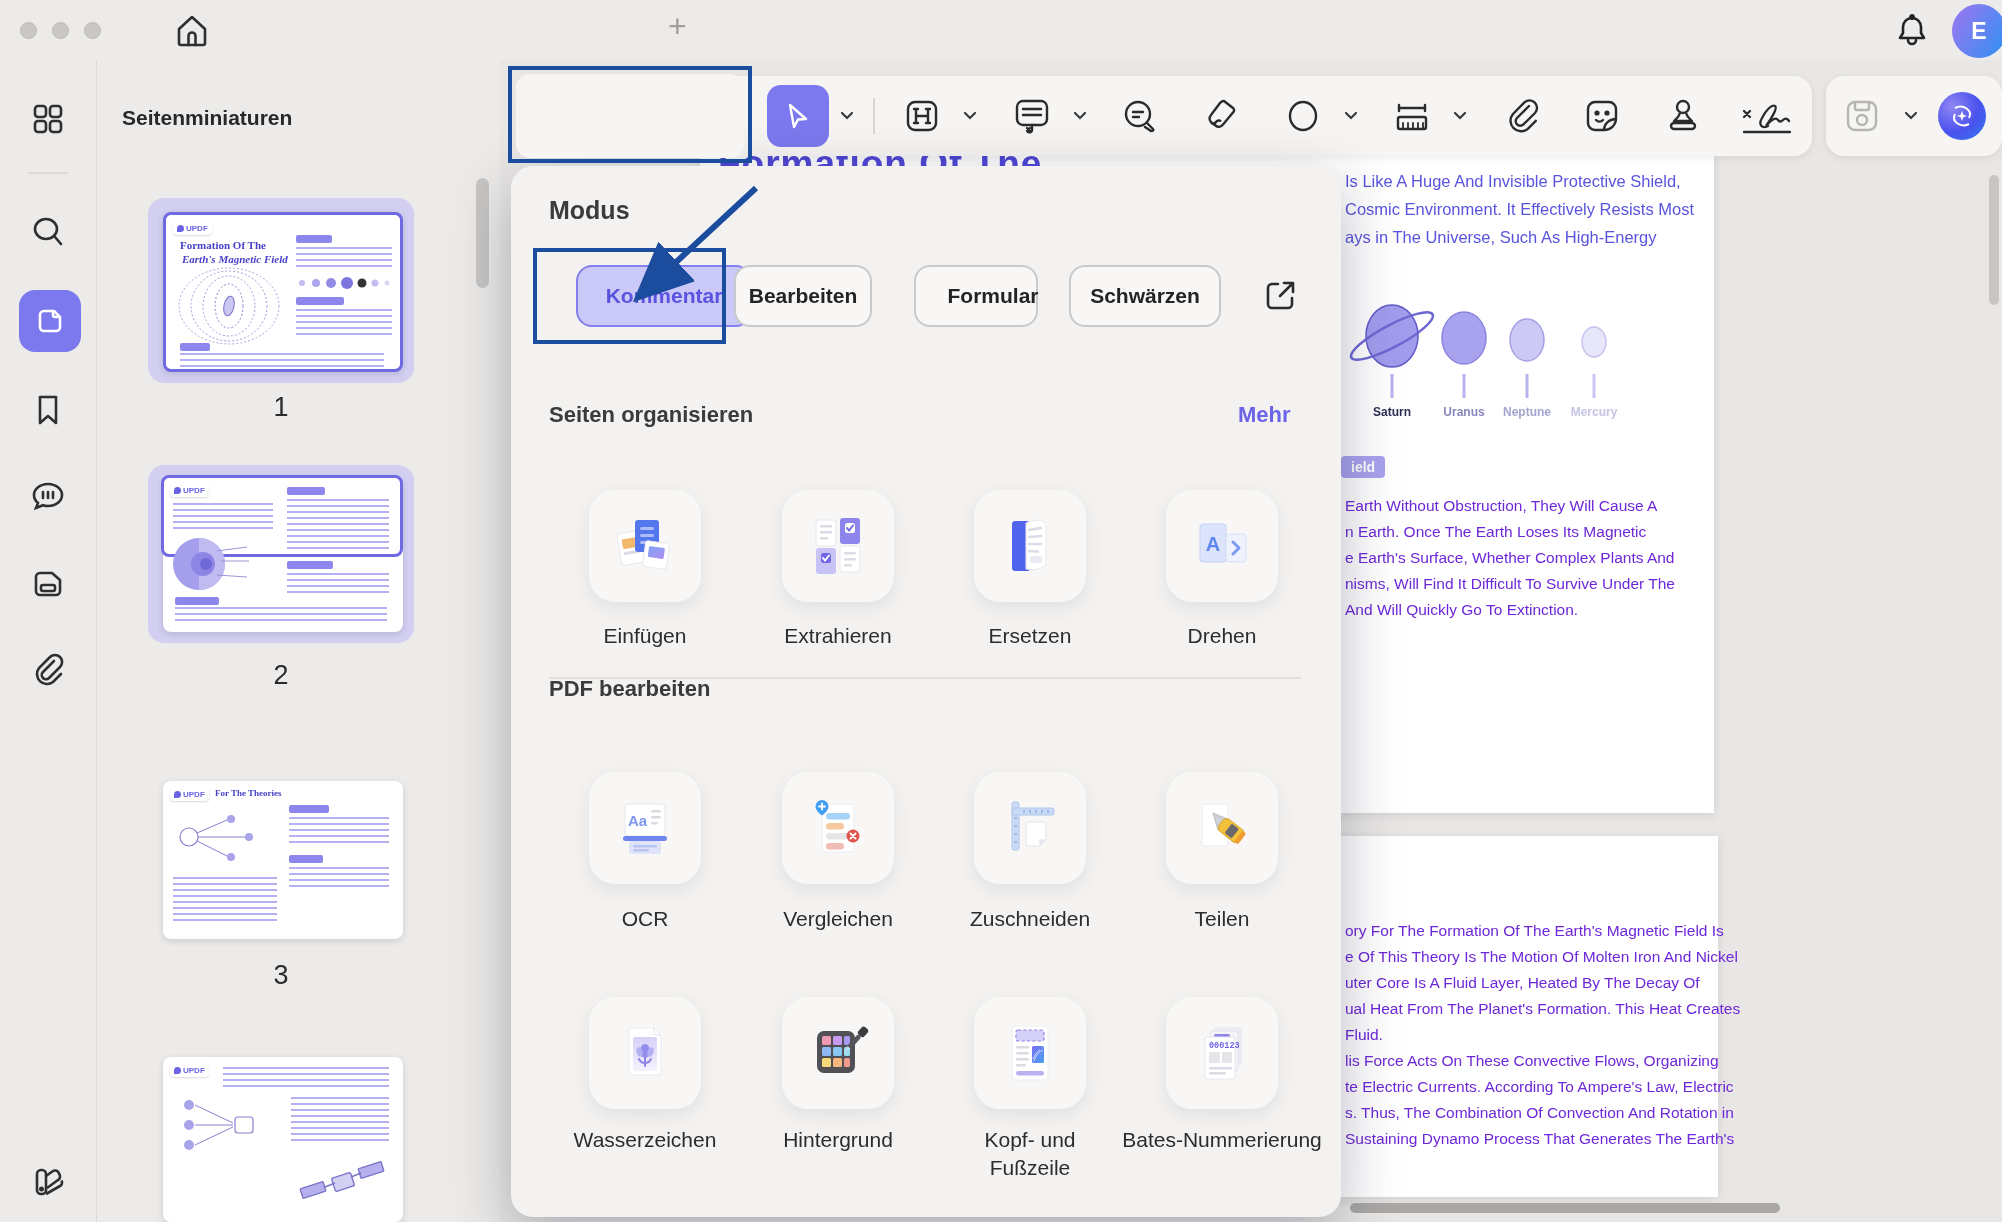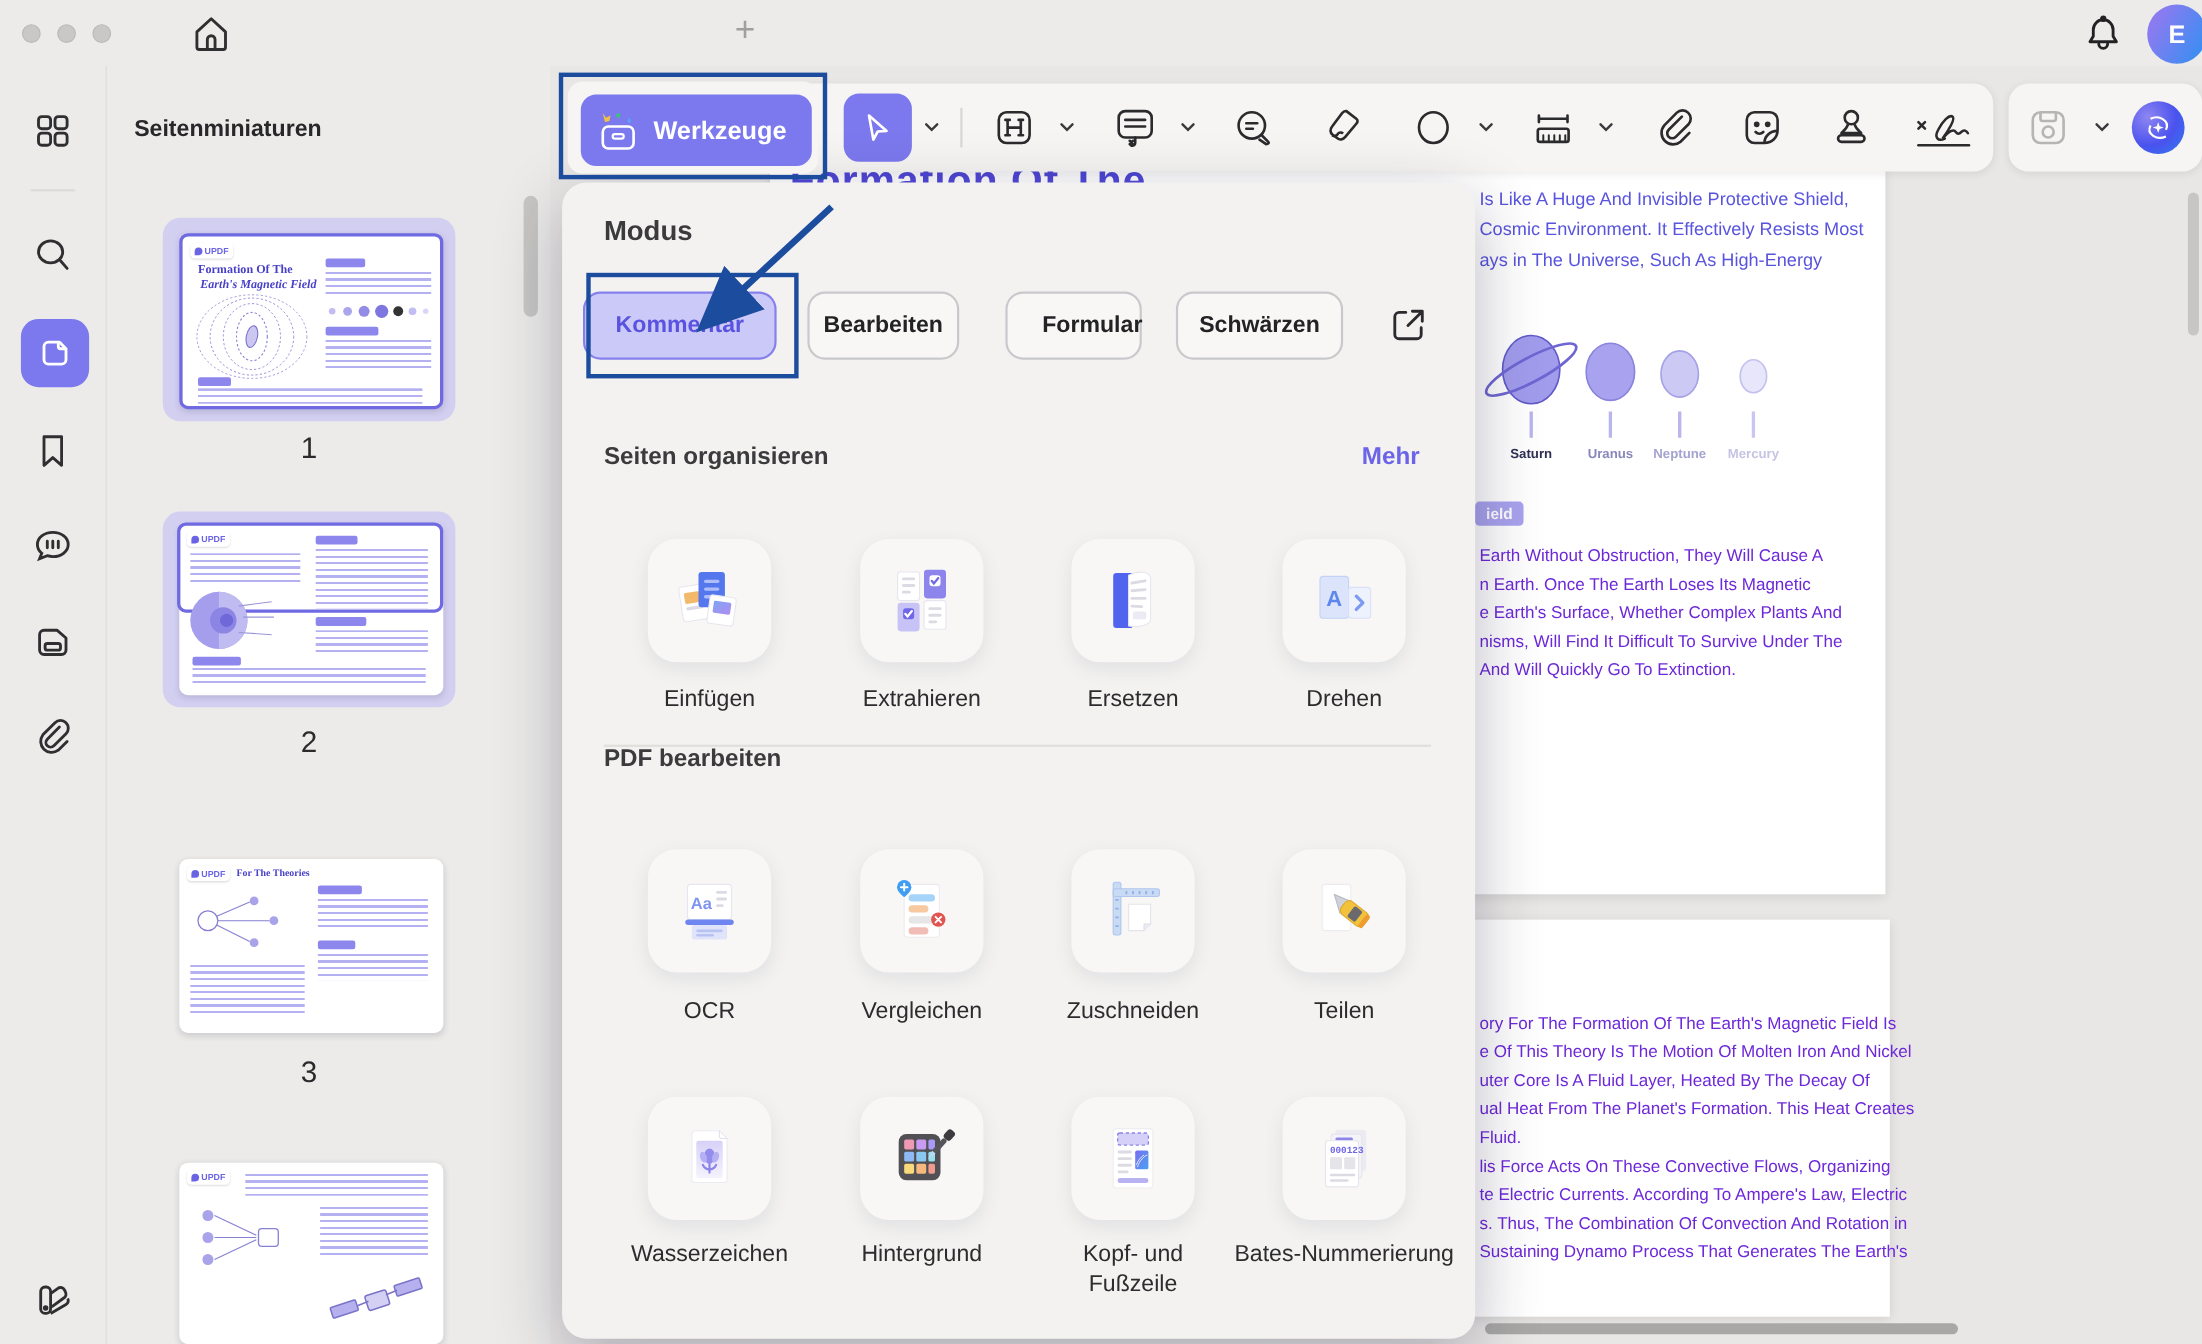--- a/index.html
+++ b/index.html
@@ -451,21 +451,21 @@
     <svg width="34" height="34" viewBox="0 0 34 34" fill="none" stroke="#ffffff" stroke-width="2">
       <path d="M10 9 c8 -4 18 2 14 10"></path>
       <path d="M24 25 c-8 4 -18 -2 -14 -10"></path>
       <path d="M17 12 l1.3 3.7 L22 17 l-3.7 1.3 L17 22 l-1.3 -3.7 L12 17 l3.7 -1.3 Z" fill="#ffffff" stroke="none"></path>
     </svg>
   </div>
 
   <div class="abs panel"></div>
   <div class="abs menuhead">Modus</div>
 
-  <div class="abs modebtn active" style="left:530px;width:176px;">
+  <div class="abs modebtn active" style="left:576px;width:176px;">
     <span>Kommentar</span>
   </div>
   <div class="abs modebtn" style="left:734px;width:138px;">
     <span>Bearbeiten</span>
   </div>
   <div class="abs modebtn" style="left:914px;width:124px;padding-left:34px;">
     <span>Formular</span>
   </div>
   <div class="abs modebtn" style="left:1069px;width:152px;">
     <span>Schwärzen</span>
@@ -683,26 +683,14 @@
     <defs>
       <marker id="ah" markerWidth="10" markerHeight="9" refX="7" refY="4.5" orient="auto">
         <polygon points="0,0 10,4.5 0,9" fill="#1c4c9e"></polygon>
       </marker>
     </defs>
     <line x1="196" y1="18" x2="86" y2="120" stroke="#1c4c9e" stroke-width="6" marker-end="url(#ah)"></line>
   </svg>
 
   <div class="abs wz-annot"></div>
   <div class="abs wz-card"></div>
-  <div class="abs wz-btn">
-    <span style="position:relative;width:40px;height:36px;display:inline-block;">
-      <svg width="40" height="38" viewBox="0 0 40 38" style="position:absolute;left:0;top:0;">
-        <path d="M6 2 l3 4 l4 -2 l-1 5 l-4 1 Z" fill="#f5c33b"></path>
-        <circle cx="20" cy="4" r="2" fill="#3fbf7f"></circle>
-        <path d="M30 6 c2 2 2 4 0 5 c-2 -1 -2 -3 0 -5 Z" fill="#58a6f2"></path>
-        <rect x="6" y="14" width="28" height="20" rx="5" fill="none" stroke="#ffffff" stroke-width="2.4"></rect>
-        <rect x="15" y="21" width="10" height="4" rx="2" fill="none" stroke="#ffffff" stroke-width="2"></rect>
-      </svg>
-    </span>
-    <span class="wz-label">Werkzeuge</span>
-  </div>
 
 </div>
 
 </body></html>

